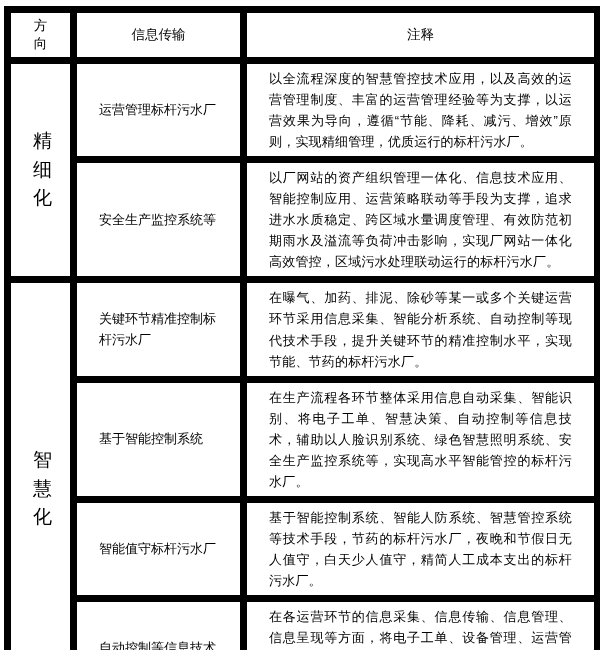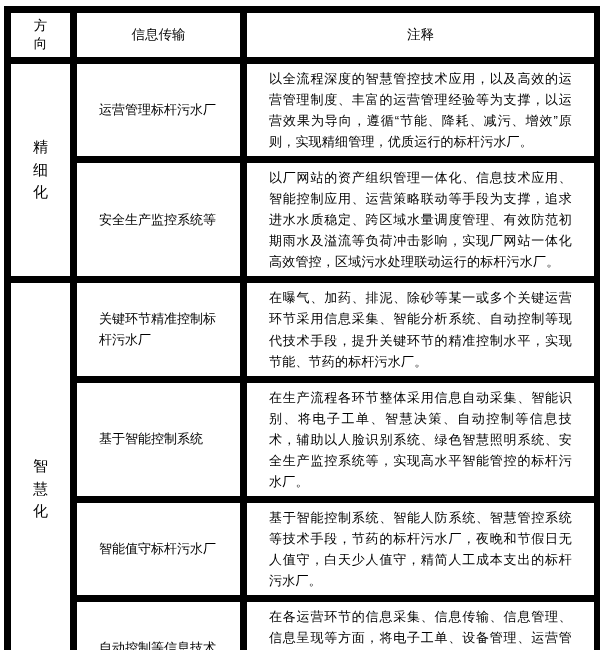--- a/index.html
+++ b/index.html
@@ -38,21 +38,21 @@
 
   thead td {
     text-align: center;
     font-weight: bold;
     font-size: 13.5px;
     height: 26px;
     padding: 3px 4px;
   }
   td.dir {
     text-align: center;
-    font-size: 15px;
+    font-size: 19px;
     line-height: 1.5;
   }
   td.name {
     font-size: 13px;
     line-height: 1.55;
   }
   td.note {
     text-align: left;
     font-size: 13px;
     line-height: 1.62;

